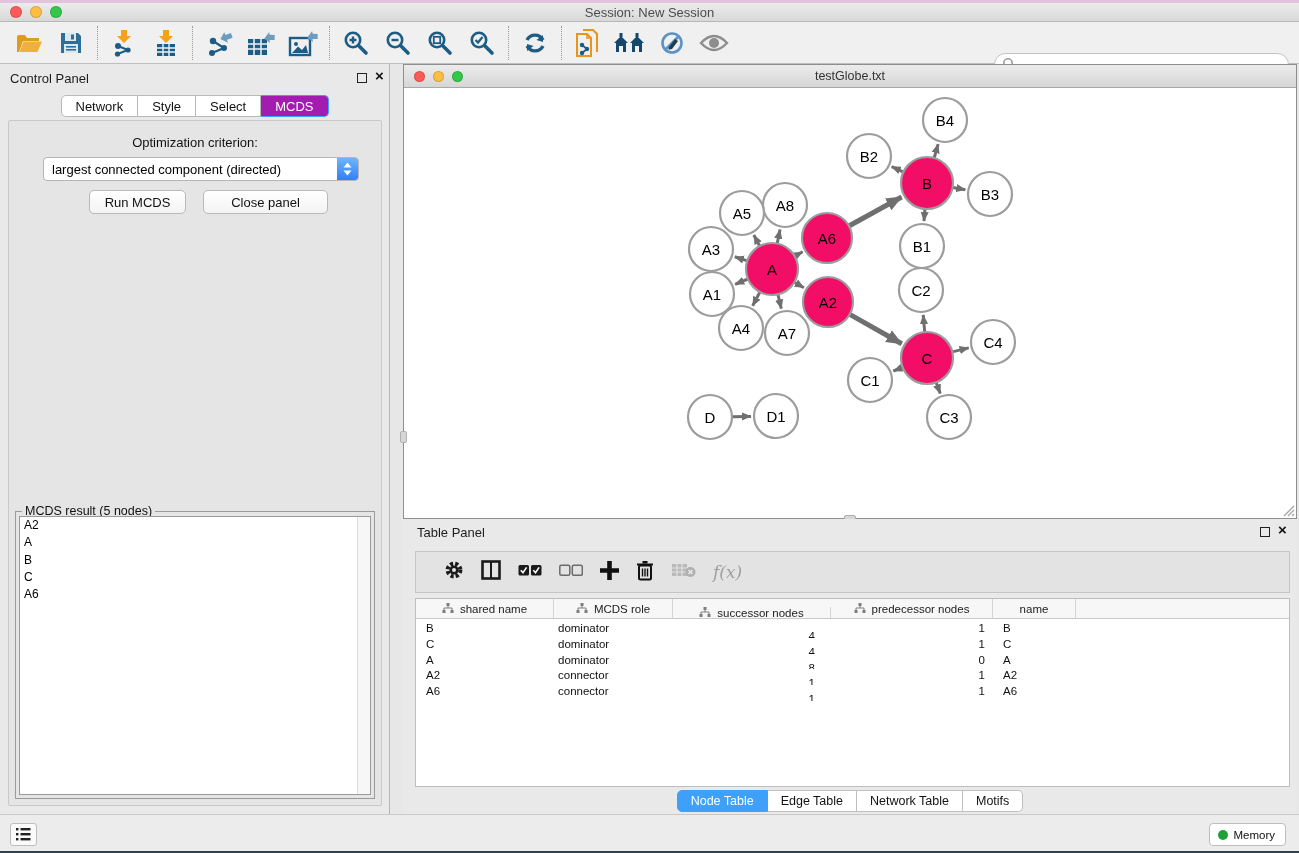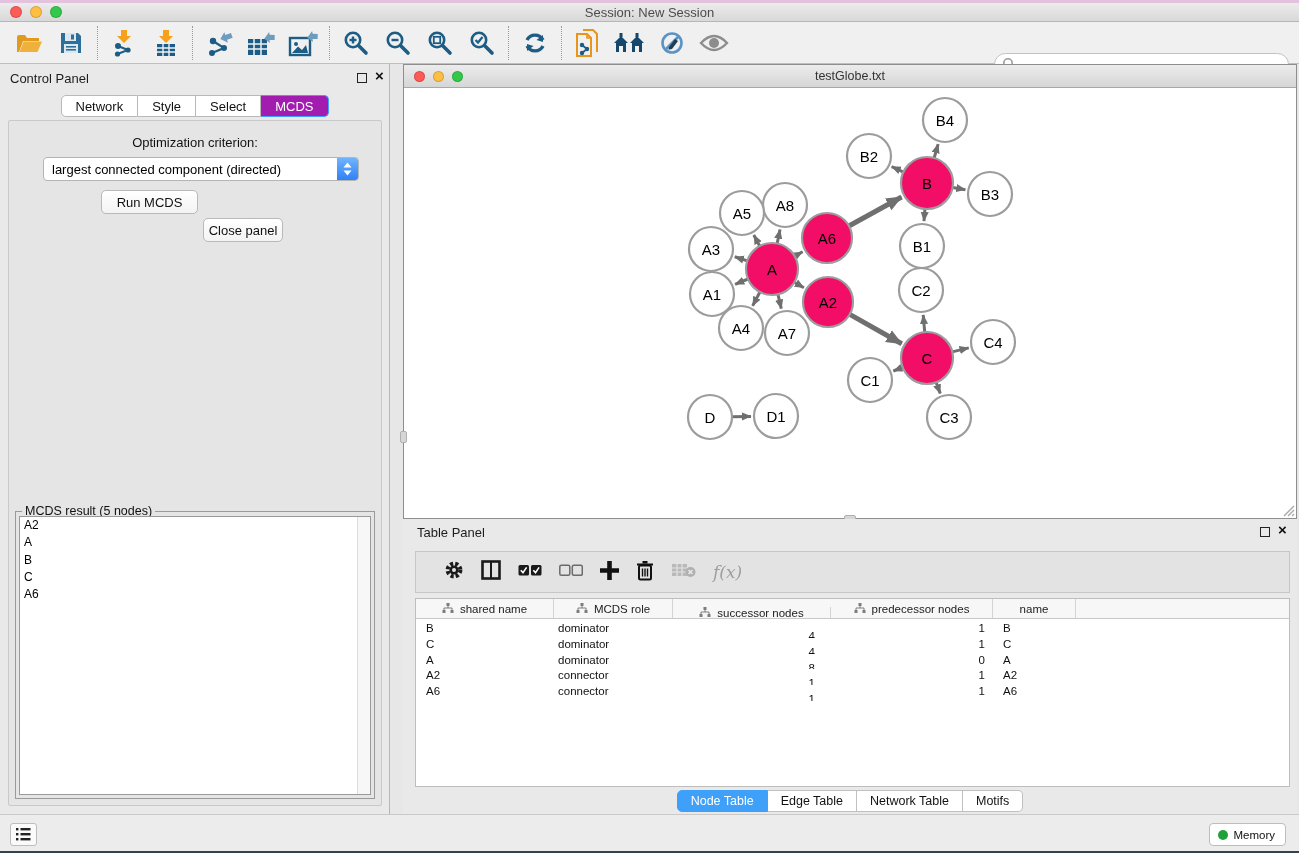--- a/index.html
+++ b/index.html
@@ -269,22 +269,22 @@
       <span id="combo-stepper">
         <svg width="9" height="6" viewBox="0 0 9 6">
             <path d="M0.5 5.5 L4.5 0.5 L8.5 5.5 Z" fill="#fff"></path>
           </svg>
         <svg width="9" height="6" viewBox="0 0 9 6">
             <path d="M0.5 0.5 L4.5 5.5 L8.5 0.5 Z" fill="#fff"></path>
           </svg>
       </span>
     </div>
     <div id="opt-label">Optimization criterion:</div>
-    <div class="mac-btn" style="left:92px;width:97px;">Run MCDS</div>
-    <div class="mac-btn" style="left:194px;width:80px;margin-top:28px;">Close panel</div>
+    <div class="mac-btn" style="left:80px;width:97px;">Run MCDS</div>
+    <div class="mac-btn" style="left:194px;width:125px;">Close panel</div>
 
     <div id="mcds-fieldset">
       <div id="mcds-legend">MCDS result (5 nodes)</div>
       <div id="mcds-list">
         <div class="mcds-item">A2</div>
         <div class="mcds-item">A</div>
         <div class="mcds-item">B</div>
         <div class="mcds-item">C</div>
         <div class="mcds-item">A6</div>
         <div id="mcds-scroll"></div>

